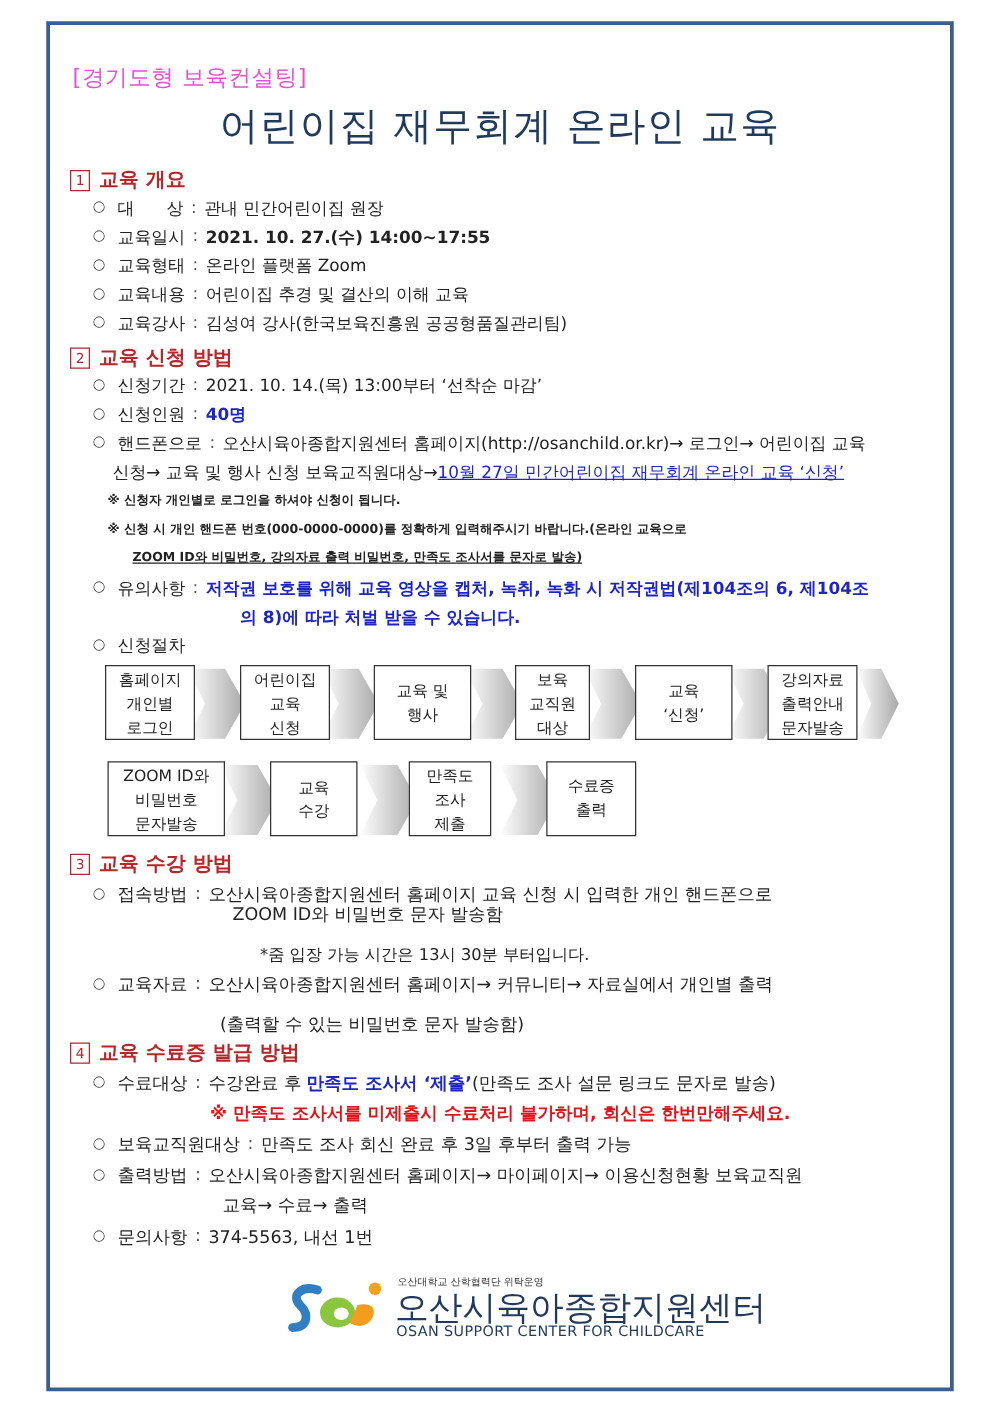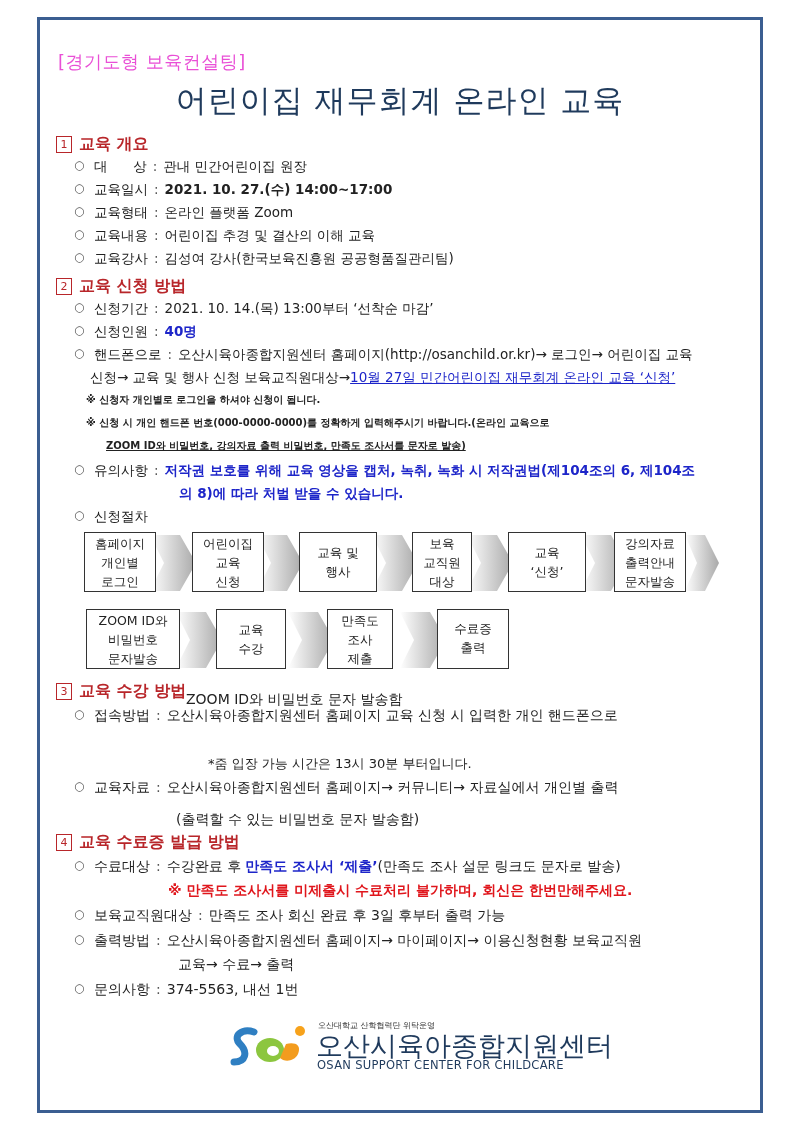--- a/index.html
+++ b/index.html
@@ -44,21 +44,21 @@
 <div class="abs row" style="left:74px; top:158px;">
   <span class="bul">○</span>
   <span class="lbl" style="white-space:pre;">대      상</span>
   <span class="sep">:</span>
   <span>관내 민간어린이집 원장</span>
 </div>
 <div class="abs row" style="left:74px; top:181px;">
   <span class="bul">○</span>
   <span class="lbl">교육일시</span>
   <span class="sep">:</span>
-  <span class="bold">2021. 10. 27.(수) 14:00~17:00</span>
+  <span class="bold">2021. 10. 27.(수) 14:00~17:55</span>
 </div>
 <div class="abs row" style="left:74px; top:204px;">
   <span class="bul">○</span>
   <span class="lbl">교육형태</span>
   <span class="sep">:</span>
   <span>온라인 플랫폼 Zoom</span>
 </div>
 <div class="abs row" style="left:74px; top:227px;">
   <span class="bul">○</span>
   <span class="lbl">교육내용</span>
@@ -101,21 +101,21 @@
 <div class="abs note" style="left:86px; top:393px;">※ 신청자 개인별로 로그인을 하셔야 신청이 됩니다.</div>
 <div class="abs note" style="left:86px; top:416px;">※ 신청 시 개인 핸드폰 번호(000-0000-0000)를 정확하게 입력해주시기 바랍니다.(온라인 교육으로</div>
 <div class="abs note ul" style="left:106px; top:439px;">ZOOM ID와 비밀번호, 강의자료 출력 비밀번호, 만족도 조사서를 문자로 발송)</div>
 
 <div class="abs row" style="left:74px; top:462px;">
   <span class="bul">○</span>
   <span class="lbl">유의사항</span>
   <span class="sep">:</span>
   <span class="bold blue">저작권 보호를 위해 교육 영상을 캡처, 녹취, 녹화 시 저작권법(제104조의 6, 제104조</span>
 </div>
-<div class="abs row" style="left:179px; top:485px;">
+<div class="abs row" style="left:192px; top:485px;">
   <span class="bold blue">의 8)에 따라 처벌 받을 수 있습니다.</span>
 </div>
 <div class="abs row" style="left:74px; top:508px;">
   <span class="bul">○</span>
   <span class="lbl">신청절차</span>
 </div>
 
 <svg class="arrow" style="left:0;top:0;" width="800" height="680">
   <defs>
     <linearGradient id="ag" x1="0" y1="0" x2="1" y2="0">
@@ -187,21 +187,21 @@
 <div class="abs sec" style="top:681px;">
   <span class="num">3</span>
   <span>교육 수강 방법</span>
 </div>
 <div class="abs row" style="left:74px; top:707px; font-size:14px;">
   <span class="bul">○</span>
   <span class="lbl">접속방법</span>
   <span class="sep">:</span>
   <span>오산시육아종합지원센터 홈페이지 교육 신청 시 입력한 개인 핸드폰으로</span>
 </div>
-<div class="abs row" style="left:186px; top:691px; font-size:14px;align-items:center;">
+<div class="abs row" style="left:186px; top:723px; font-size:14px;align-items:center;">
   <span>ZOOM ID와 비밀번호 문자 발송함</span>
 </div>
 <div class="abs row" style="left:208px; top:755px; font-size:13px;">
   <span>*줌 입장 가능 시간은 13시 30분 부터입니다.</span>
 </div>
 <div class="abs row" style="left:74px; top:779px; font-size:14px;">
   <span class="bul">○</span>
   <span class="lbl">교육자료</span>
   <span class="sep">:</span>
   <span>오산시육아종합지원센터 홈페이지→ 커뮤니티→ 자료실에서 개인별 출력</span>

